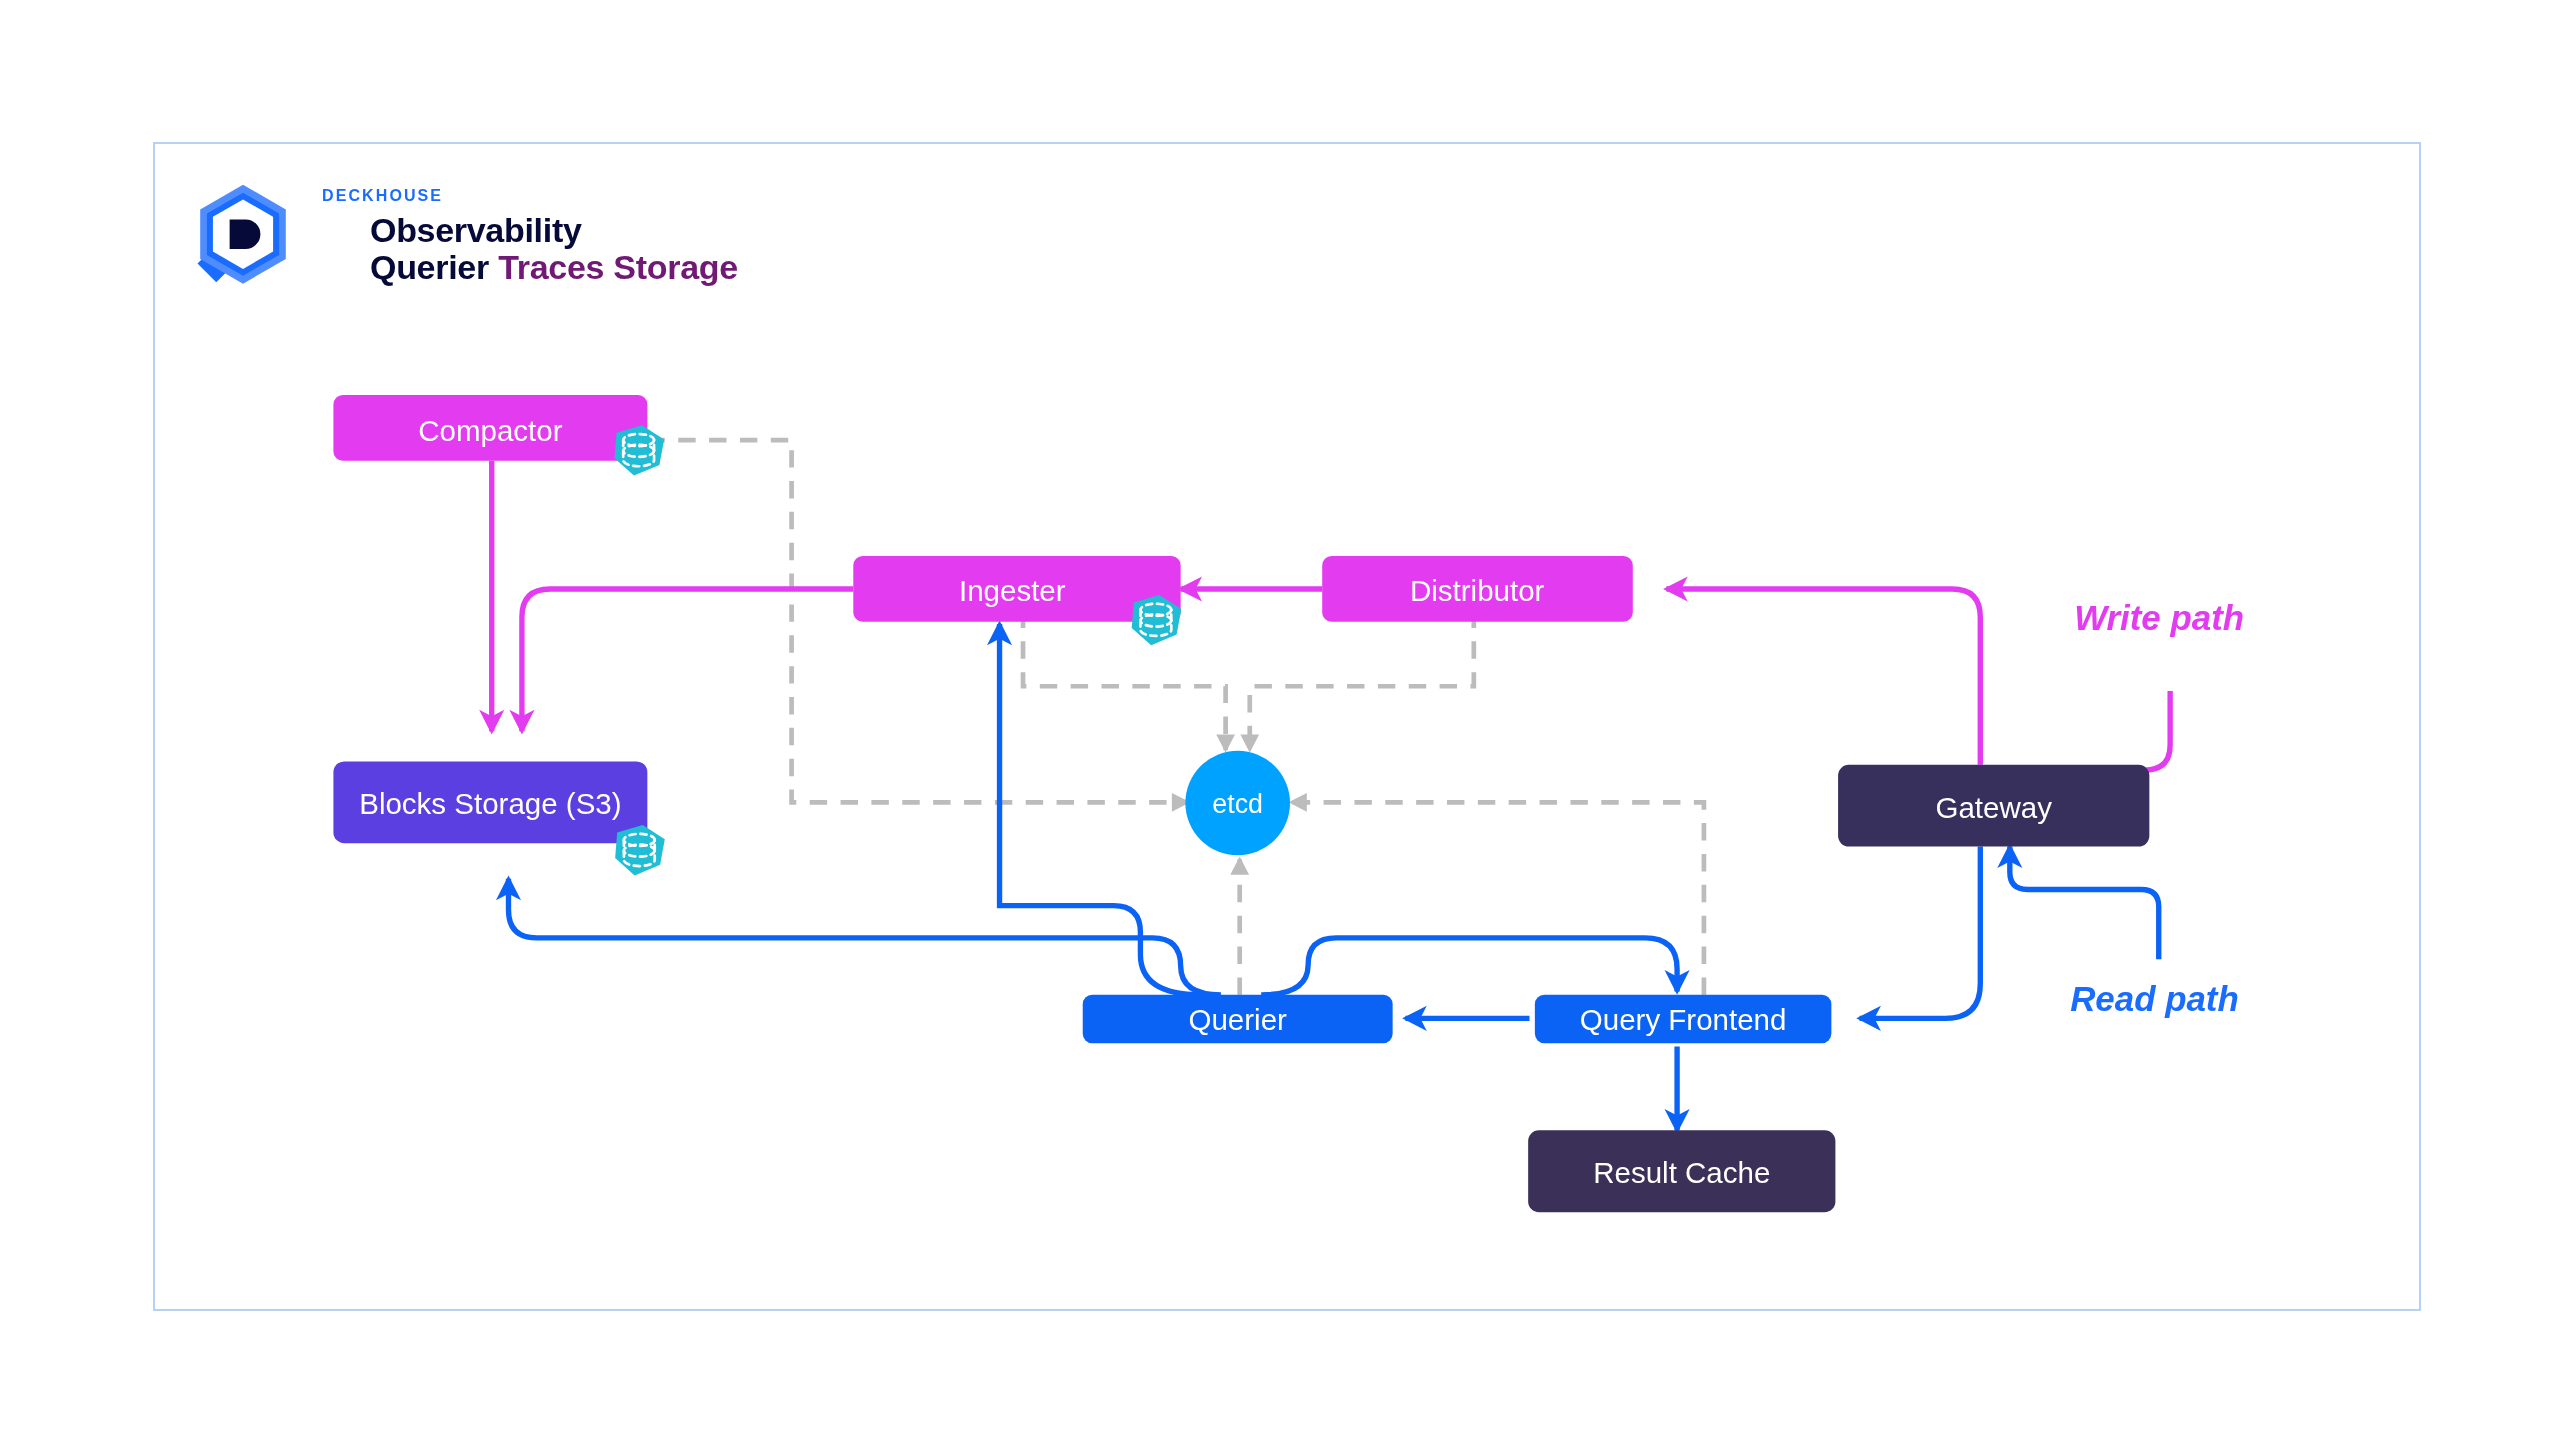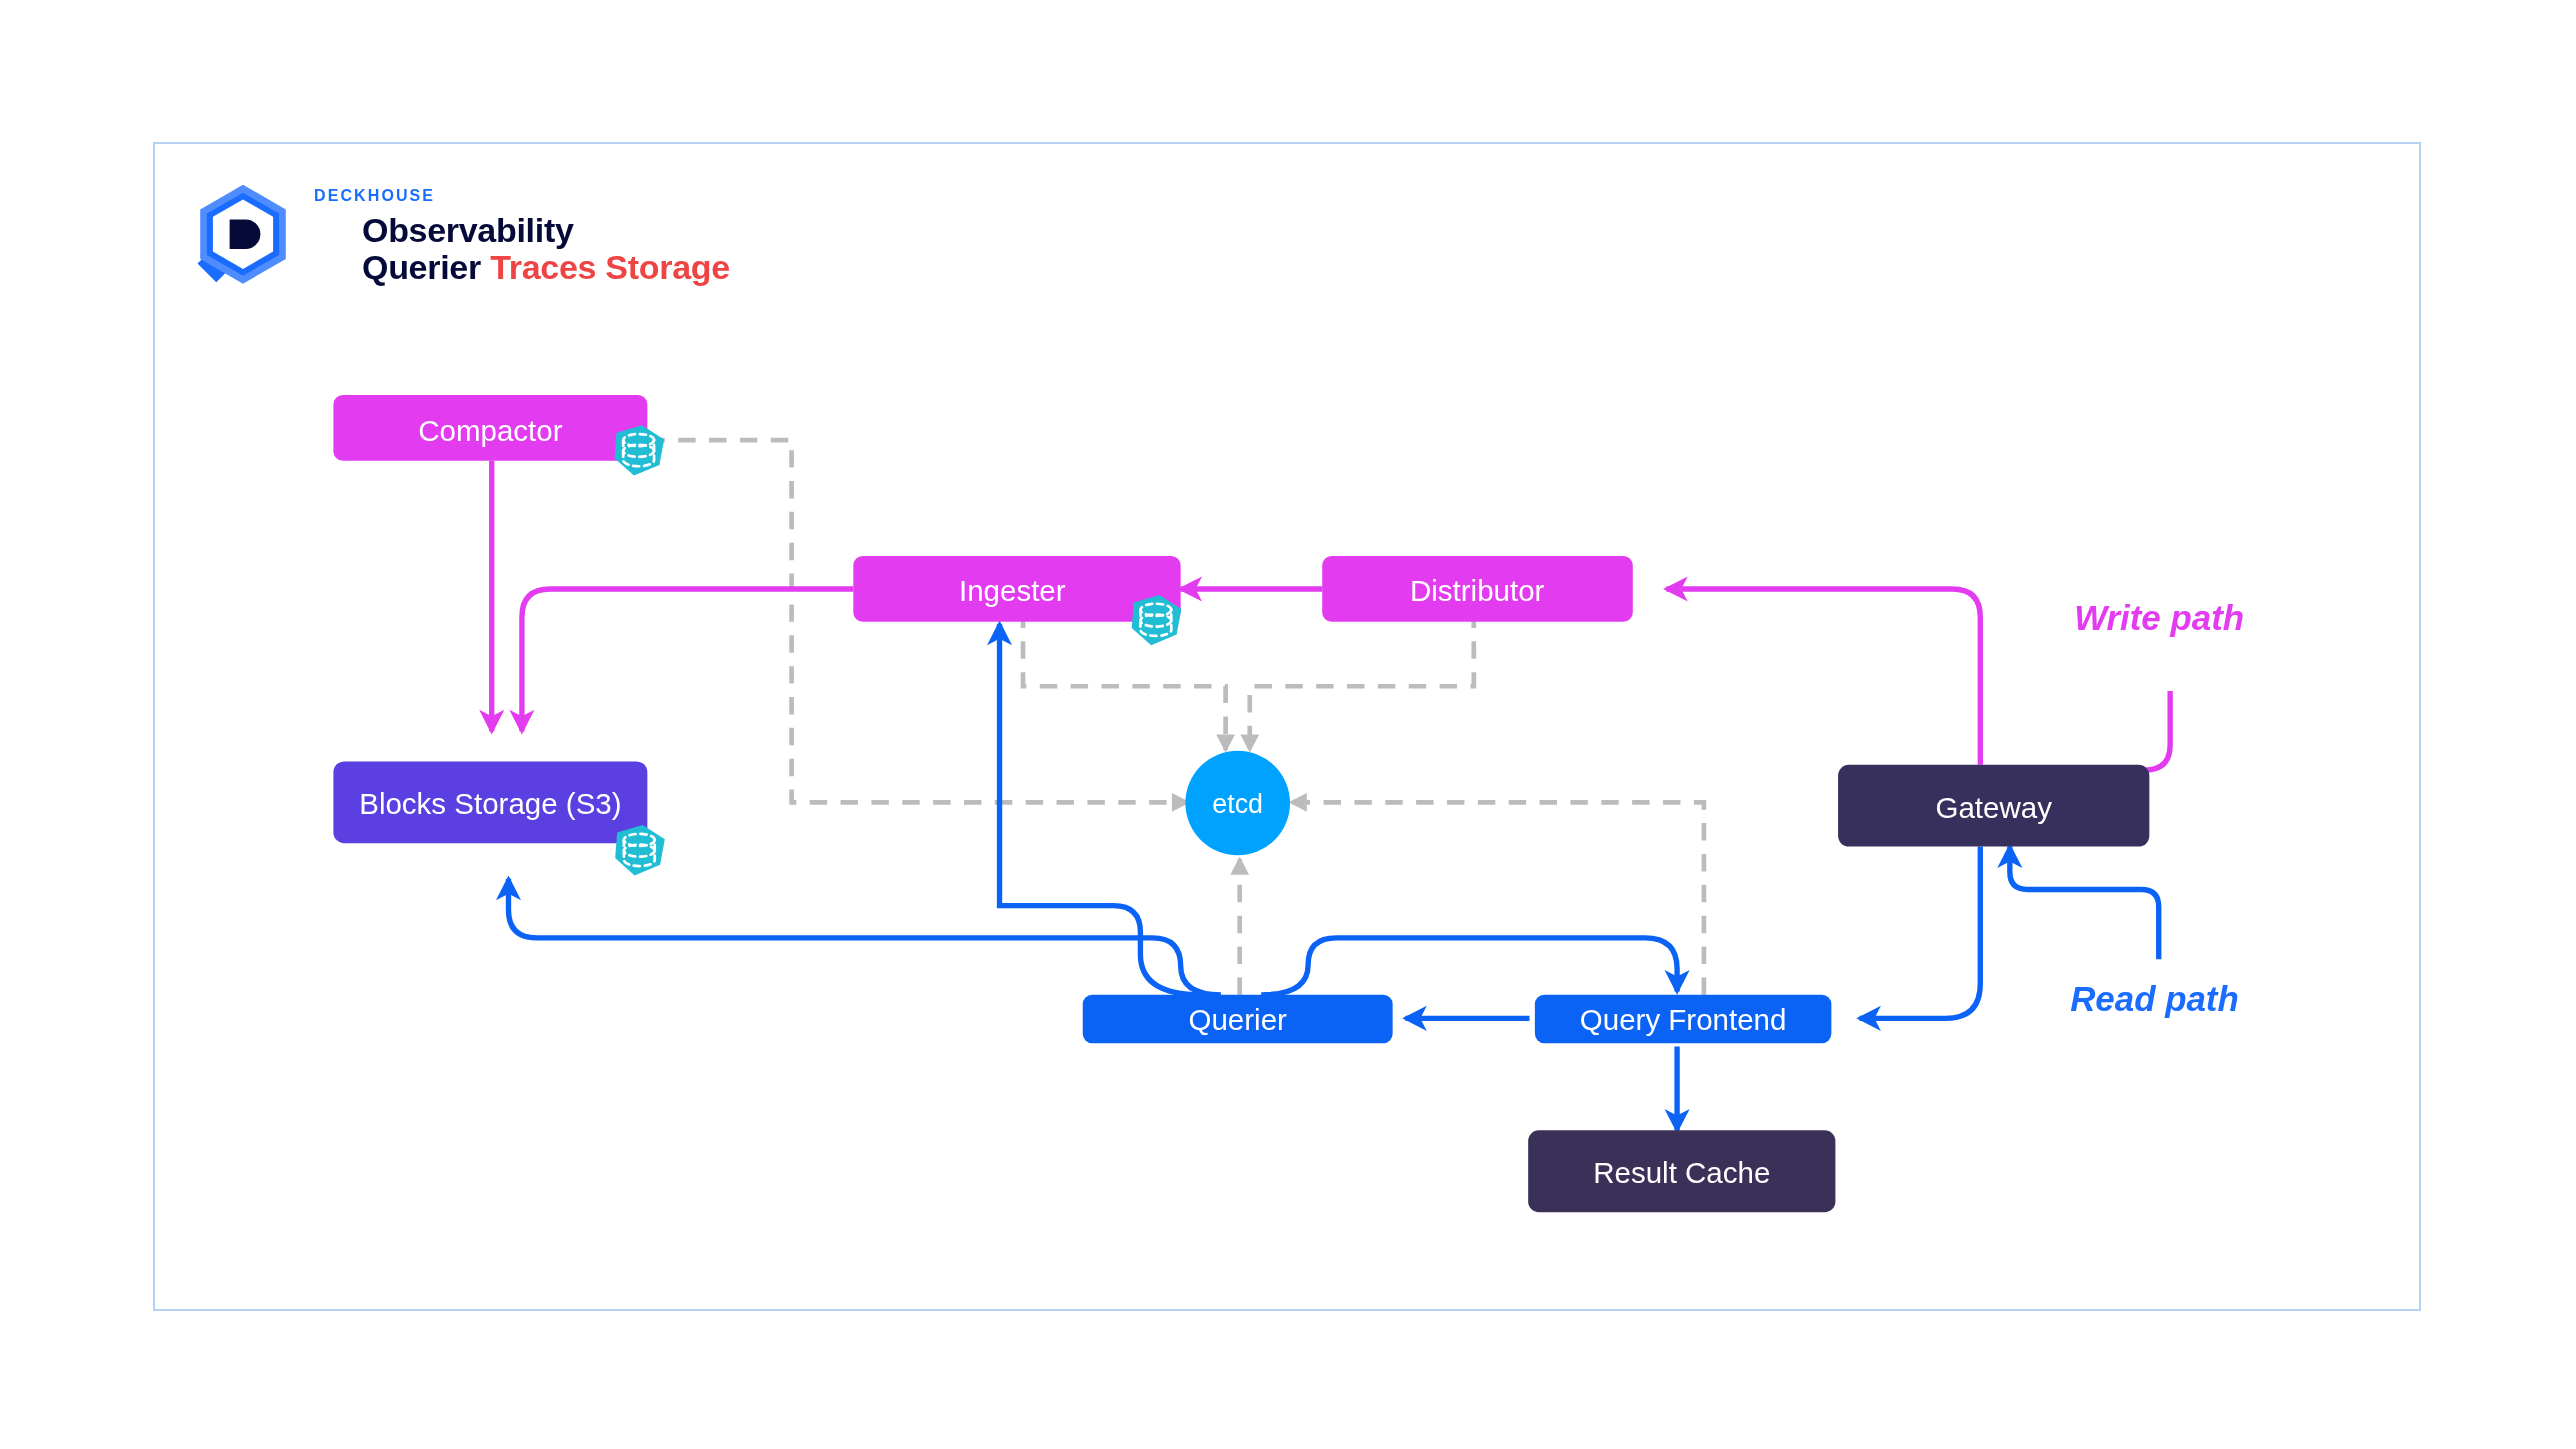--- a/index.html
+++ b/index.html
@@ -30,21 +30,21 @@
     background: #ffffff;
     box-sizing: border-box;
   }
   
   #brand-lockup {
     position: absolute;
     left: 192px;
     top: 182px;
     display: flex;
     align-items: center;
-    gap: 20px;
+    gap: 28px;
   }
   #brand-mark {
     width: 102px;
     height: 107px;
     display: block;
   }
   #brand-text {
     display: flex;
     flex-direction: column;
     justify-content: center;
@@ -61,21 +61,21 @@
   .brand-line {
     font-size: 34px;
     font-weight: bold;
     color: #060a38;
     line-height: 1.08;
     letter-spacing: -0.3px;
     white-space: nowrap;
     margin-left: 48px;
   }
   #brand-product {
-    color: #ef4444;
+    color: #701a75;
     margin-left: 9.4px;
   }
   
   #diagram-canvas {
     position: absolute;
     left: 0;
     top: 0;
     width: 2576px;
     height: 1449px;
     pointer-events: none;

